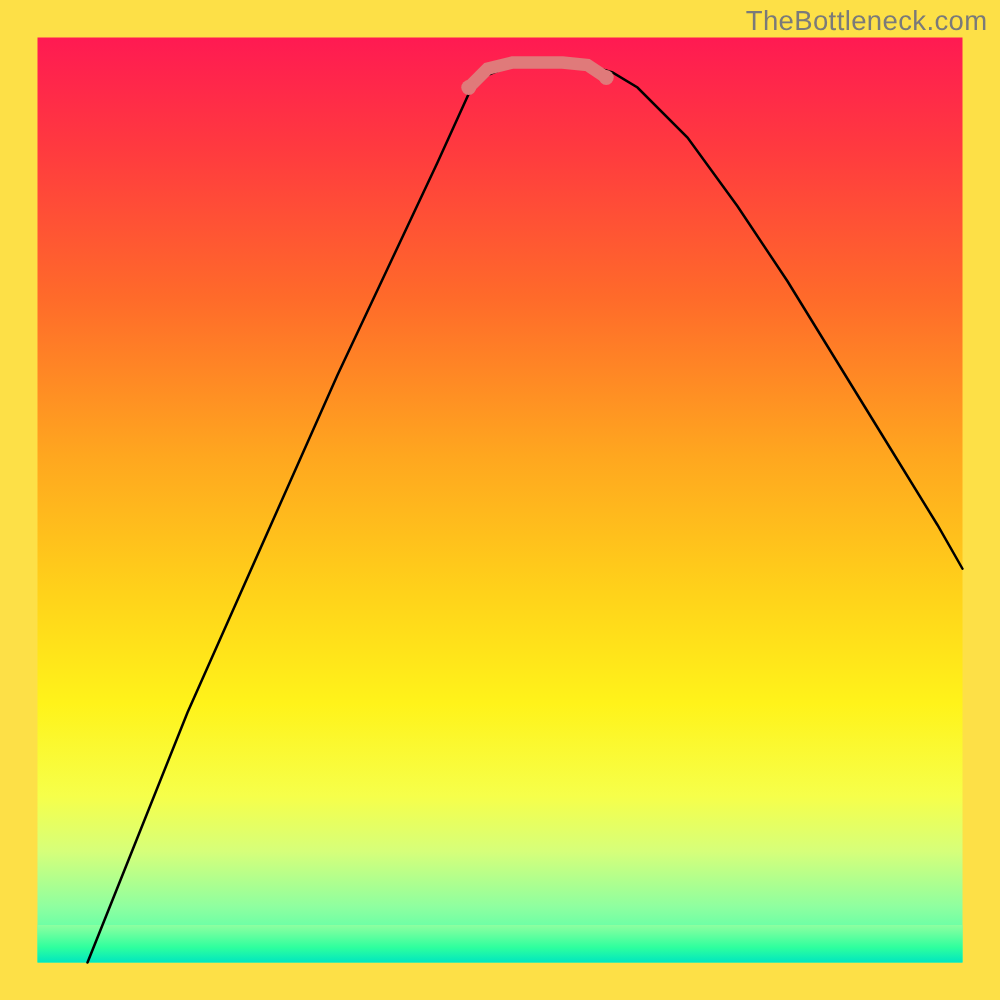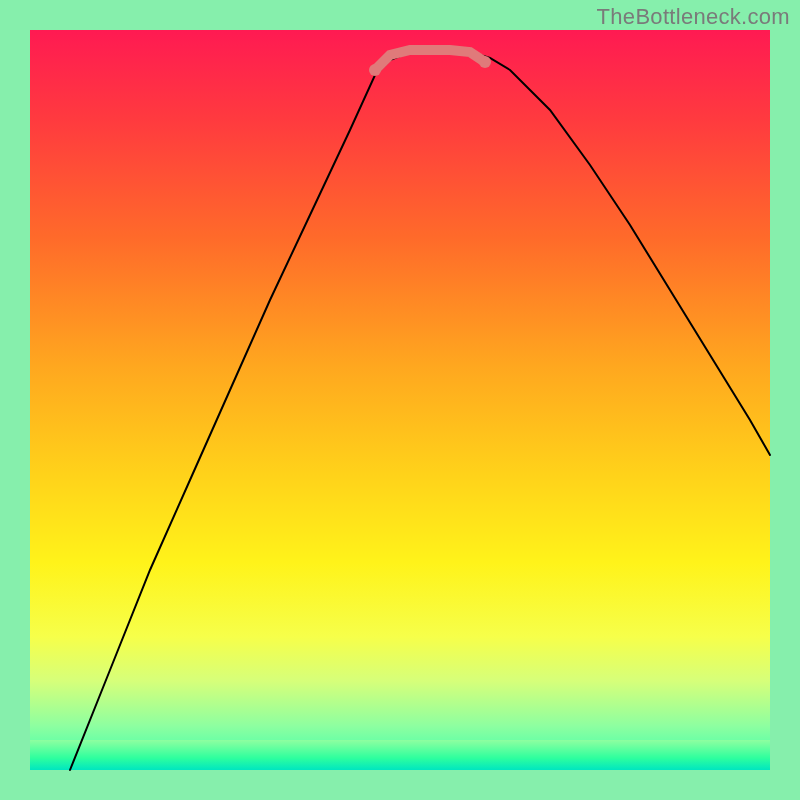--- a/index.html
+++ b/index.html
@@ -8,21 +8,21 @@
     width: 800px;
     height: 800px;
     background: #000;
     overflow: hidden;
     font-family: Arial, Helvetica, sans-serif;
   }
   .frame {
     position: relative;
     width: 800px;
     height: 800px;
-    background: #86efac;
+    background: #fde047;
   }
   .plot-area {
     position: absolute;
     left: 30px;
     top: 30px;
     width: 740px;
     height: 740px;
     background: linear-gradient(to bottom,
       #ff1a52 0%,
       #ff3a3f 12%,

